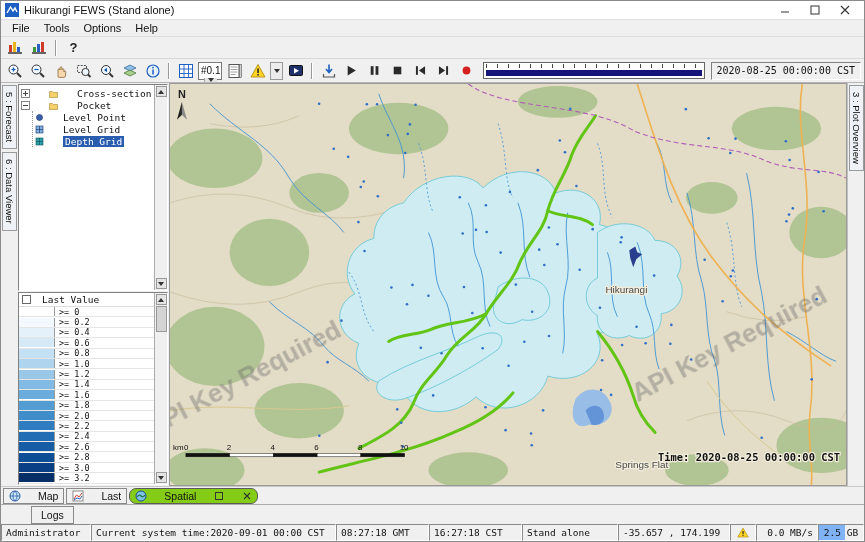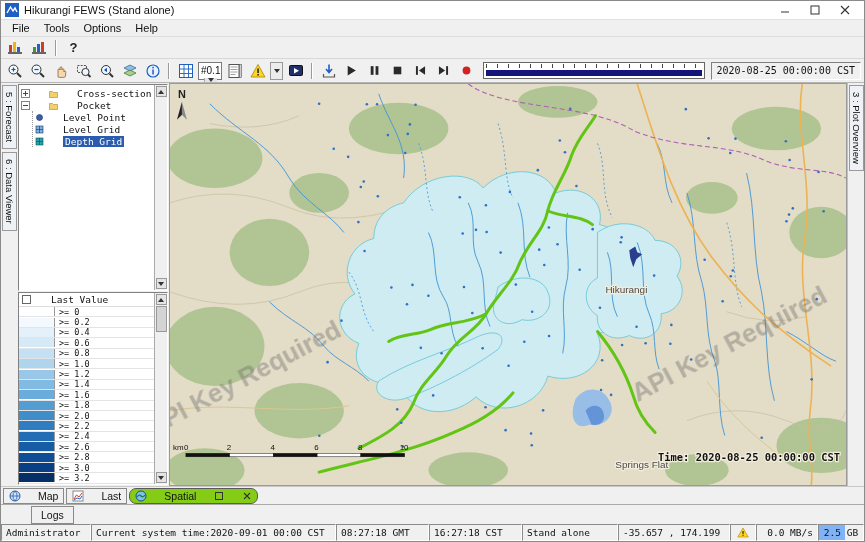--- a/index.html
+++ b/index.html
@@ -48,21 +48,21 @@
 
   .vscroll { width:13px; flex:0 0 13px; background:#f0f0f0; border-left:1px solid #aaa; display:flex; flex-direction:column; align-items:center; justify-content:space-between; padding:1px 0; }
   .scroll-arrow { width:11px; height:11px; background:#e4e4e4; border:1px solid #999; display:flex; align-items:center; justify-content:center; }
   .tri-up { width:0; height:0; border-left:3px solid transparent; border-right:3px solid transparent; border-bottom:4px solid #333; }
   .tri-dn { width:0; height:0; border-left:3px solid transparent; border-right:3px solid transparent; border-top:4px solid #333; }
   .scroll-thumb { width:11px; height:26px; background:#d4d4d4; border:1px solid #999; margin-top:1px; }
   .scroll-track-fill { flex:1; }
 
   .legend-box { flex:1; background:#fff; border:1px solid; border-color:#808080 #fff #fff #808080; display:flex; min-height:0; }
   .legend-inner { flex:1; display:flex; flex-direction:column; min-width:0; }
-  .legend-header { height:14px; display:flex; align-items:center; gap:20px; padding:1px 3px; font-family:"DejaVu Sans Mono", monospace; font-size:9.5px; border-bottom:1px solid #ddd; }
+  .legend-header { height:14px; display:flex; align-items:center; gap:11px; padding:1px 3px; font-family:"DejaVu Sans Mono", monospace; font-size:9.5px; border-bottom:1px solid #ddd; }
   .checkbox { width:9px; height:9px; border:1px solid #666; background:#fff; flex:0 0 9px; }
   .legend-list { flex:1; overflow:hidden; }
   .legend-row { display:flex; align-items:center; height:10.4px; border-bottom:1px solid #e4e4e4; }
   .legend-swatch { width:36px; height:9px; border-right:1px solid #999; flex:0 0 36px; }
   .legend-label { font-family:"DejaVu Sans Mono", monospace; font-size:8.5px; padding-left:4px; white-space:nowrap; }
 
   .map-area { flex:1; position:relative; background:#e3dcc6; overflow:hidden; border:1px solid #9a9a9a; }
   .map-area svg.map { display:block; width:100%; height:100%; }
 
   

